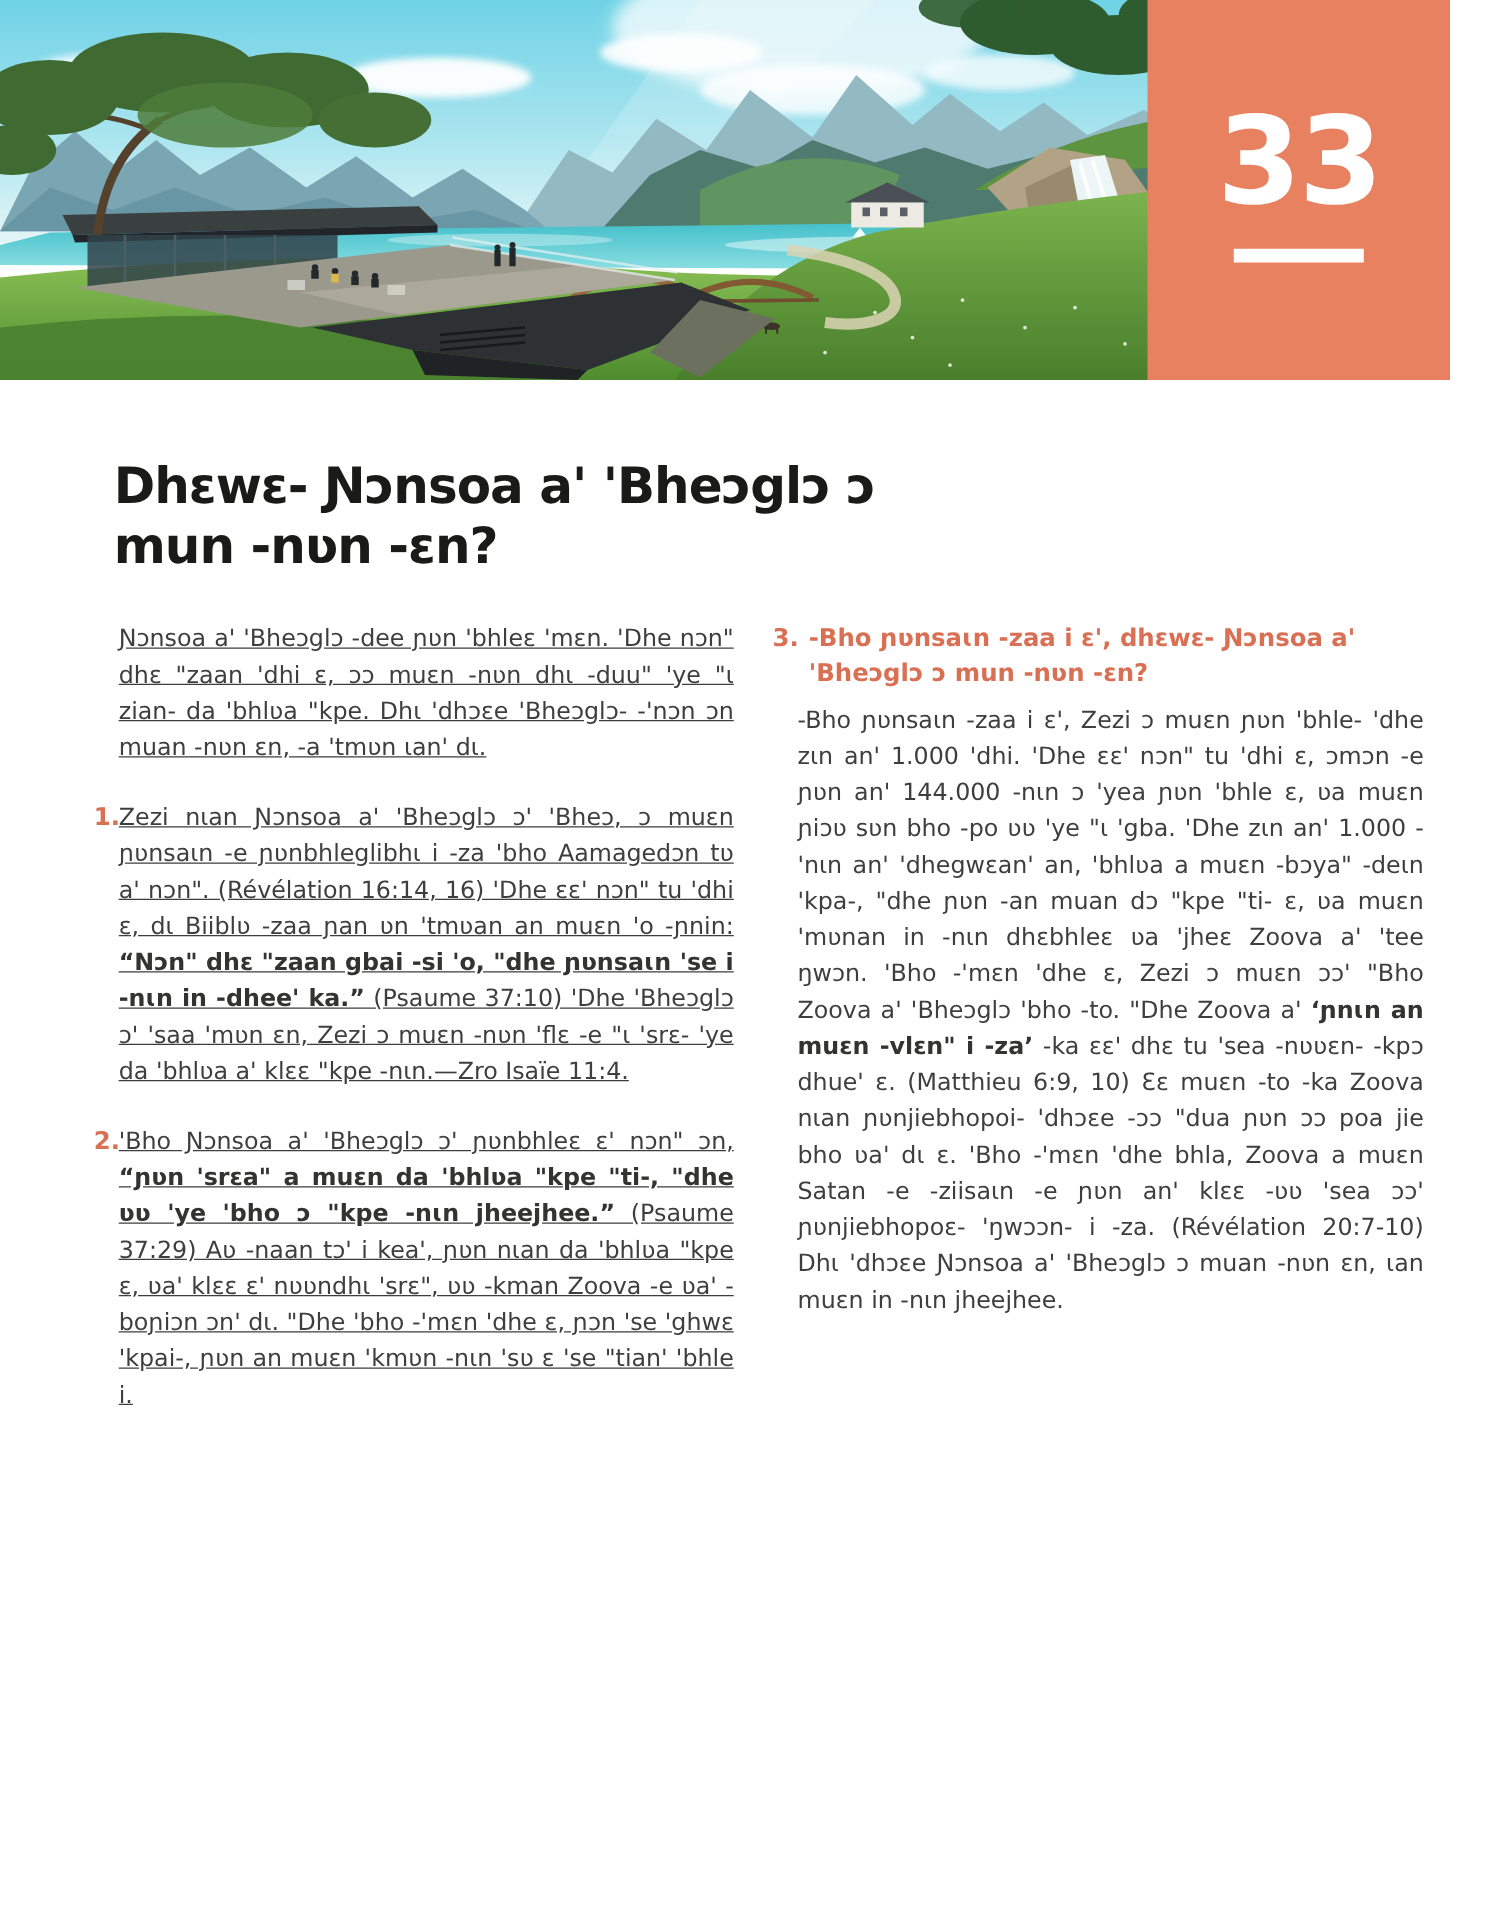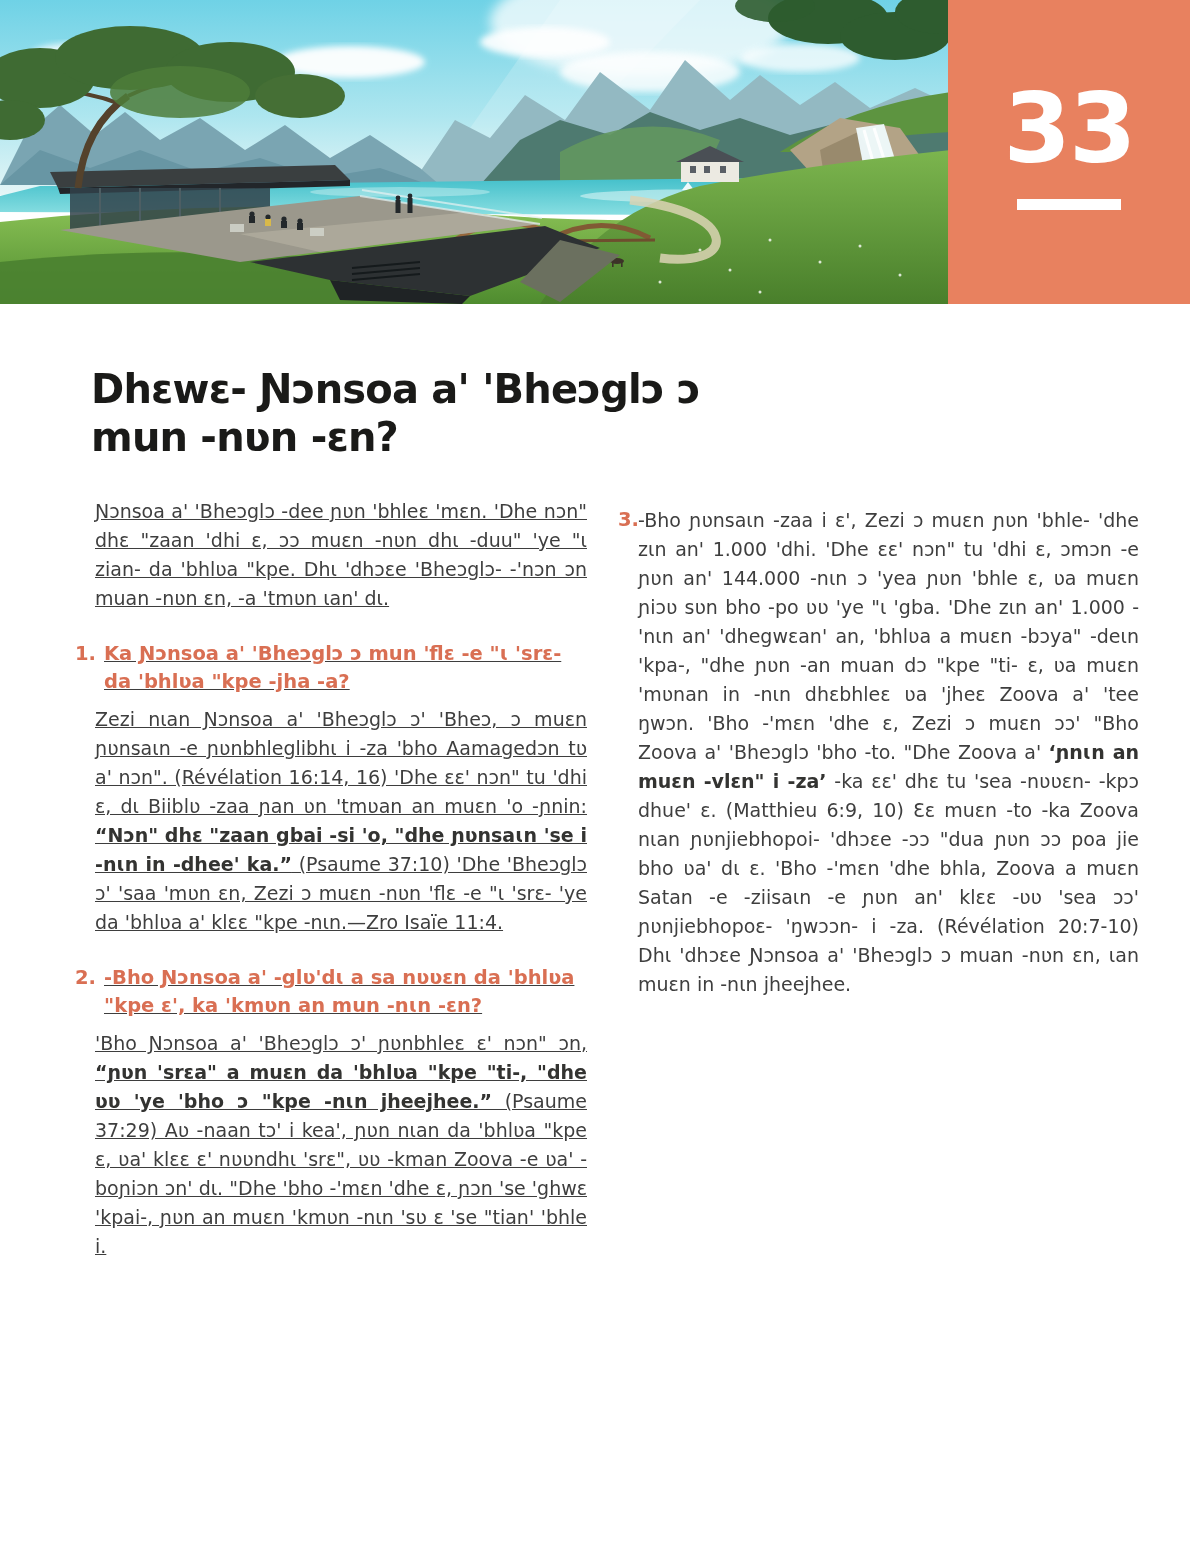--- a/index.html
+++ b/index.html
@@ -4,21 +4,21 @@
 <style>
   html,body{margin:0;padding:0;background:#ffffff;}
   .page{position:relative;width:1200px;height:1543px;background:#ffffff;overflow:hidden;
         font-family:"DejaVu Sans",sans-serif;color:#3e3e3e;}
 
   
   .hero{position:absolute;left:0;top:0;width:951px;height:304px;overflow:hidden;}
   .hero svg{display:block;width:100%;height:100%;}
 
   
-  .chapter-block{position:absolute;left:948px;top:0;width:242px;height:304px;}
+  .chapter-block{position:absolute;left:918px;top:0;width:242px;height:304px;}
   .chapter-number{position:absolute;left:0;top:78px;width:100%;text-align:center;
       color:#ffffff;font-size:97px;line-height:1.05;font-weight:700;letter-spacing:-2px;}
   .chapter-rule{position:absolute;left:69px;top:199px;width:104px;height:11px;background:#ffffff;}
 
   
   .title{position:absolute;left:75px;top:349px;margin:16px;font-size:40px;line-height:48px;
       font-weight:700;color:#1a1a18;letter-spacing:-0.8px;}
   .t-line{display:block;white-space:nowrap;}
 
   
@@ -207,36 +207,35 @@
     <span class="t-line">Dhɛwɛ- Ɲɔnsoa a' 'Bheɔglɔ ɔ</span>
     <span class="t-line">mun -nʋn -ɛn?</span>
   </h1>
 
   <div class="col col-left">
     <p class="intro"><span>Ɲɔnsoa a' 'Bheɔglɔ -dee ɲʋn 'bhleɛ 'mɛn. 'Dhe nɔn" dhɛ "zaan 'dhi ɛ, ɔɔ muɛn -nʋn dhɩ -duu" 'ye "ɩ zian- da 'bhlʋa "kpe. Dhɩ 'dhɔɛe 'Bheɔglɔ- -'nɔn ɔn muan -nʋn ɛn, -a 'tmʋn ɩan' dɩ.</span></p>
 
     <section class="question">
       <h2 class="q-heading" style="color: rgb(217, 111, 83);">
         <span class="q-num">1.</span>
-        <span>Ka Ɲɔnsoa a' 'Bheɔglɔ ɔ mun 'flɛ -e "ɩ 'srɛ- da 'bhlʋa "kpe -jha -a?</span>
       </h2>
       <p class="q-body"><span>Zezi nɩan Ɲɔnsoa a' 'Bheɔglɔ ɔ' 'Bheɔ, ɔ muɛn ɲʋnsaɩn -e ɲʋnbhleglibhɩ i -za 'bho Aamagedɔn tʋ a' nɔn". (Révélation 16:14, 16) 'Dhe ɛɛ' nɔn" tu 'dhi ɛ, dɩ Biiblʋ -zaa ɲan ʋn 'tmʋan an muɛn 'o -ɲnin: </span><b>“Nɔn" dhɛ "zaan gbai -si 'o, "dhe ɲʋnsaɩn 'se i -nɩn in -dhee' ka.”</b><span> (Psaume 37:10) 'Dhe 'Bheɔglɔ ɔ' 'saa 'mʋn ɛn, Zezi ɔ muɛn -nʋn 'flɛ -e "ɩ 'srɛ- 'ye da 'bhlʋa a' klɛɛ "kpe -nɩn.—Zro Isaïe 11:4.</span></p>
     </section>
 
     <section class="question">
       <h2 class="q-heading" style="color: rgb(217, 111, 83);">
         <span class="q-num">2.</span>
-        <span>-Bho Ɲɔnsoa a' -glʋ'dɩ a sa nʋʋɛn da 'bhlʋa "kpe ɛ', ka 'kmʋn an mun -nɩn -ɛn?</span>
       </h2>
       <p class="q-body"><span>'Bho Ɲɔnsoa a' 'Bheɔglɔ ɔ' ɲʋnbhleɛ ɛ' nɔn" ɔn, </span><b>“ɲʋn 'srɛa" a muɛn da 'bhlʋa "kpe "ti-, "dhe ʋʋ 'ye 'bho ɔ "kpe -nɩn jheejhee.”</b><span> (Psaume 37:29) Aʋ -naan tɔ' i kea', ɲʋn nɩan da 'bhlʋa "kpe ɛ, ʋa' klɛɛ ɛ' nʋʋndhɩ 'srɛ", ʋʋ -kman Zoova -e ʋa' -boɲiɔn ɔn' dɩ. "Dhe 'bho -'mɛn 'dhe ɛ, ɲɔn 'se 'ghwɛ 'kpai-, ɲʋn an muɛn 'kmʋn -nɩn 'sʋ ɛ 'se "tian' 'bhle i.</span></p>
     </section>
   </div>
 
   <div class="col col-right">
     <section class="question">
       <h2 class="q-heading" style="color: rgb(217, 111, 83);">
         <span class="q-num">3.</span>
+        <span>-Bho ɲʋnsaɩn -zaa i ɛ', dhɛwɛ- Ɲɔnsoa a' 'Bheɔglɔ ɔ mun -nʋn -ɛn?</span>
       </h2>
       <p class="q-body"><span>-Bho ɲʋnsaɩn -zaa i ɛ', Zezi ɔ muɛn ɲʋn 'bhle- 'dhe zɩn an' 1.000 'dhi. 'Dhe ɛɛ' nɔn" tu 'dhi ɛ, ɔmɔn -e ɲʋn an' 144.000 -nɩn ɔ 'yea ɲʋn 'bhle ɛ, ʋa muɛn ɲiɔʋ sʋn bho -po ʋʋ 'ye "ɩ 'gba. 'Dhe zɩn an' 1.000 -'nɩn an' 'dhegwɛan' an, 'bhlʋa a muɛn -bɔya" -deɩn 'kpa-, "dhe ɲʋn -an muan dɔ "kpe "ti- ɛ, ʋa muɛn 'mʋnan in -nɩn dhɛbhleɛ ʋa 'jheɛ Zoova a' 'tee ŋwɔn. 'Bho -'mɛn 'dhe ɛ, Zezi ɔ muɛn ɔɔ' "Bho Zoova a' 'Bheɔglɔ 'bho -to. "Dhe Zoova a' </span><b>‘ɲnɩn an muɛn -vlɛn" i -za’</b><span> -ka ɛɛ' dhɛ tu 'sea -nʋʋɛn- -kpɔ dhue' ɛ. (Matthieu 6:9, 10) Ɛɛ muɛn -to -ka Zoova nɩan ɲʋnjiebhopoi- 'dhɔɛe -ɔɔ "dua ɲʋn ɔɔ poa jie bho ʋa' dɩ ɛ. 'Bho -'mɛn 'dhe bhla, Zoova a muɛn Satan -e -ziisaɩn -e ɲʋn an' klɛɛ -ʋʋ 'sea ɔɔ' ɲʋnjiebhopoɛ- 'ŋwɔɔn- i -za. (Révélation 20:7-10) Dhɩ 'dhɔɛe Ɲɔnsoa a' 'Bheɔglɔ ɔ muan -nʋn ɛn, ɩan muɛn in -nɩn jheejhee.</span></p>
     </section>
   </div>
 
 </div>
 
 </body></html>

